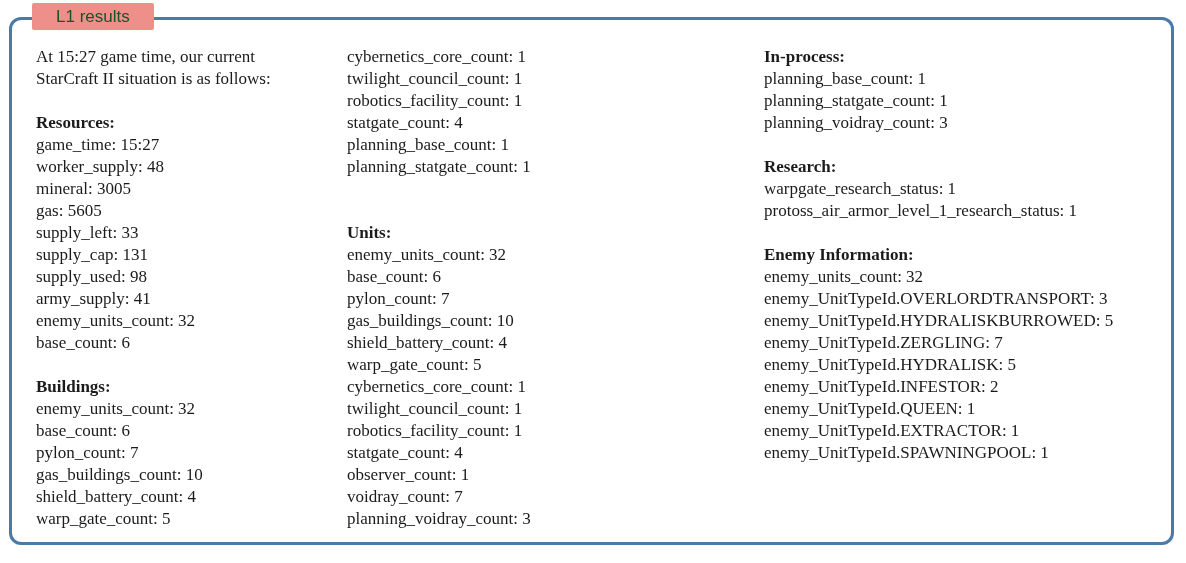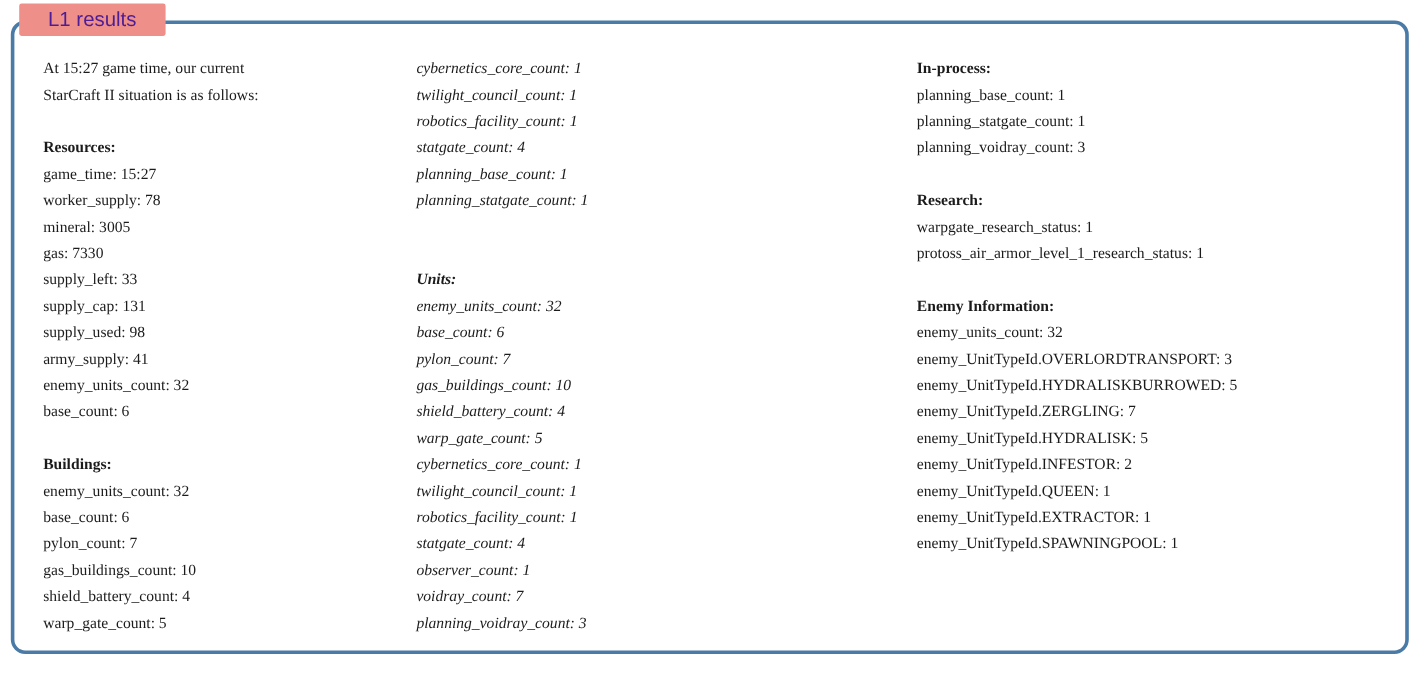--- a/index.html
+++ b/index.html
@@ -20,61 +20,61 @@
     top: 17px;
     width: 1165px;
     height: 528px;
     box-sizing: border-box;
     border: 3px solid #4A7AA6;
     border-radius: 12px;
     background: #ffffff;
   }
   .tag {
     position: absolute;
-    left: 16px;
+    left: 32px;
     top: 3px;
     z-index: 2;
     background: #EE9089;
-    color: #4c1d95;
+    color: #14532d;
     font-family: "Liberation Sans", sans-serif;
     font-size: 17px;
     line-height: 27px;
     padding: 0 24px;
     border-radius: 2px;
   }
   .col {
     position: absolute;
     top: 26px;
     font-family: "Liberation Serif", serif;
-    font-size: 13px;
+    font-size: 17px;
     line-height: 22px;
     color: #1b1b1b;
     white-space: nowrap;
   }
   .col-1 { left: 24px; }
-  .col-2 { left: 335px; font-style: italic; }
+  .col-2 { left: 335px; }
   .col-3 { left: 752px; }
   .line { height: 22px; }
   .line.bold { font-weight: bold; }
 </style>
 </head>
 <body>
 
 <div class="canvas">
   <div class="tag">L1 results</div>
   <div class="panel">
     <div class="col col-1">
         <div class="line">At 15:27 game time, our current</div>
         <div class="line">StarCraft II situation is as follows:</div>
         <div class="line">&nbsp;</div>
         <div class="line bold">Resources:</div>
         <div class="line">game_time: 15:27</div>
-        <div class="line">worker_supply: 78</div>
+        <div class="line">worker_supply: 48</div>
         <div class="line">mineral: 3005</div>
-        <div class="line">gas: 7330</div>
+        <div class="line">gas: 5605</div>
         <div class="line">supply_left: 33</div>
         <div class="line">supply_cap: 131</div>
         <div class="line">supply_used: 98</div>
         <div class="line">army_supply: 41</div>
         <div class="line">enemy_units_count: 32</div>
         <div class="line">base_count: 6</div>
         <div class="line">&nbsp;</div>
         <div class="line bold">Buildings:</div>
         <div class="line">enemy_units_count: 32</div>
         <div class="line">base_count: 6</div>

